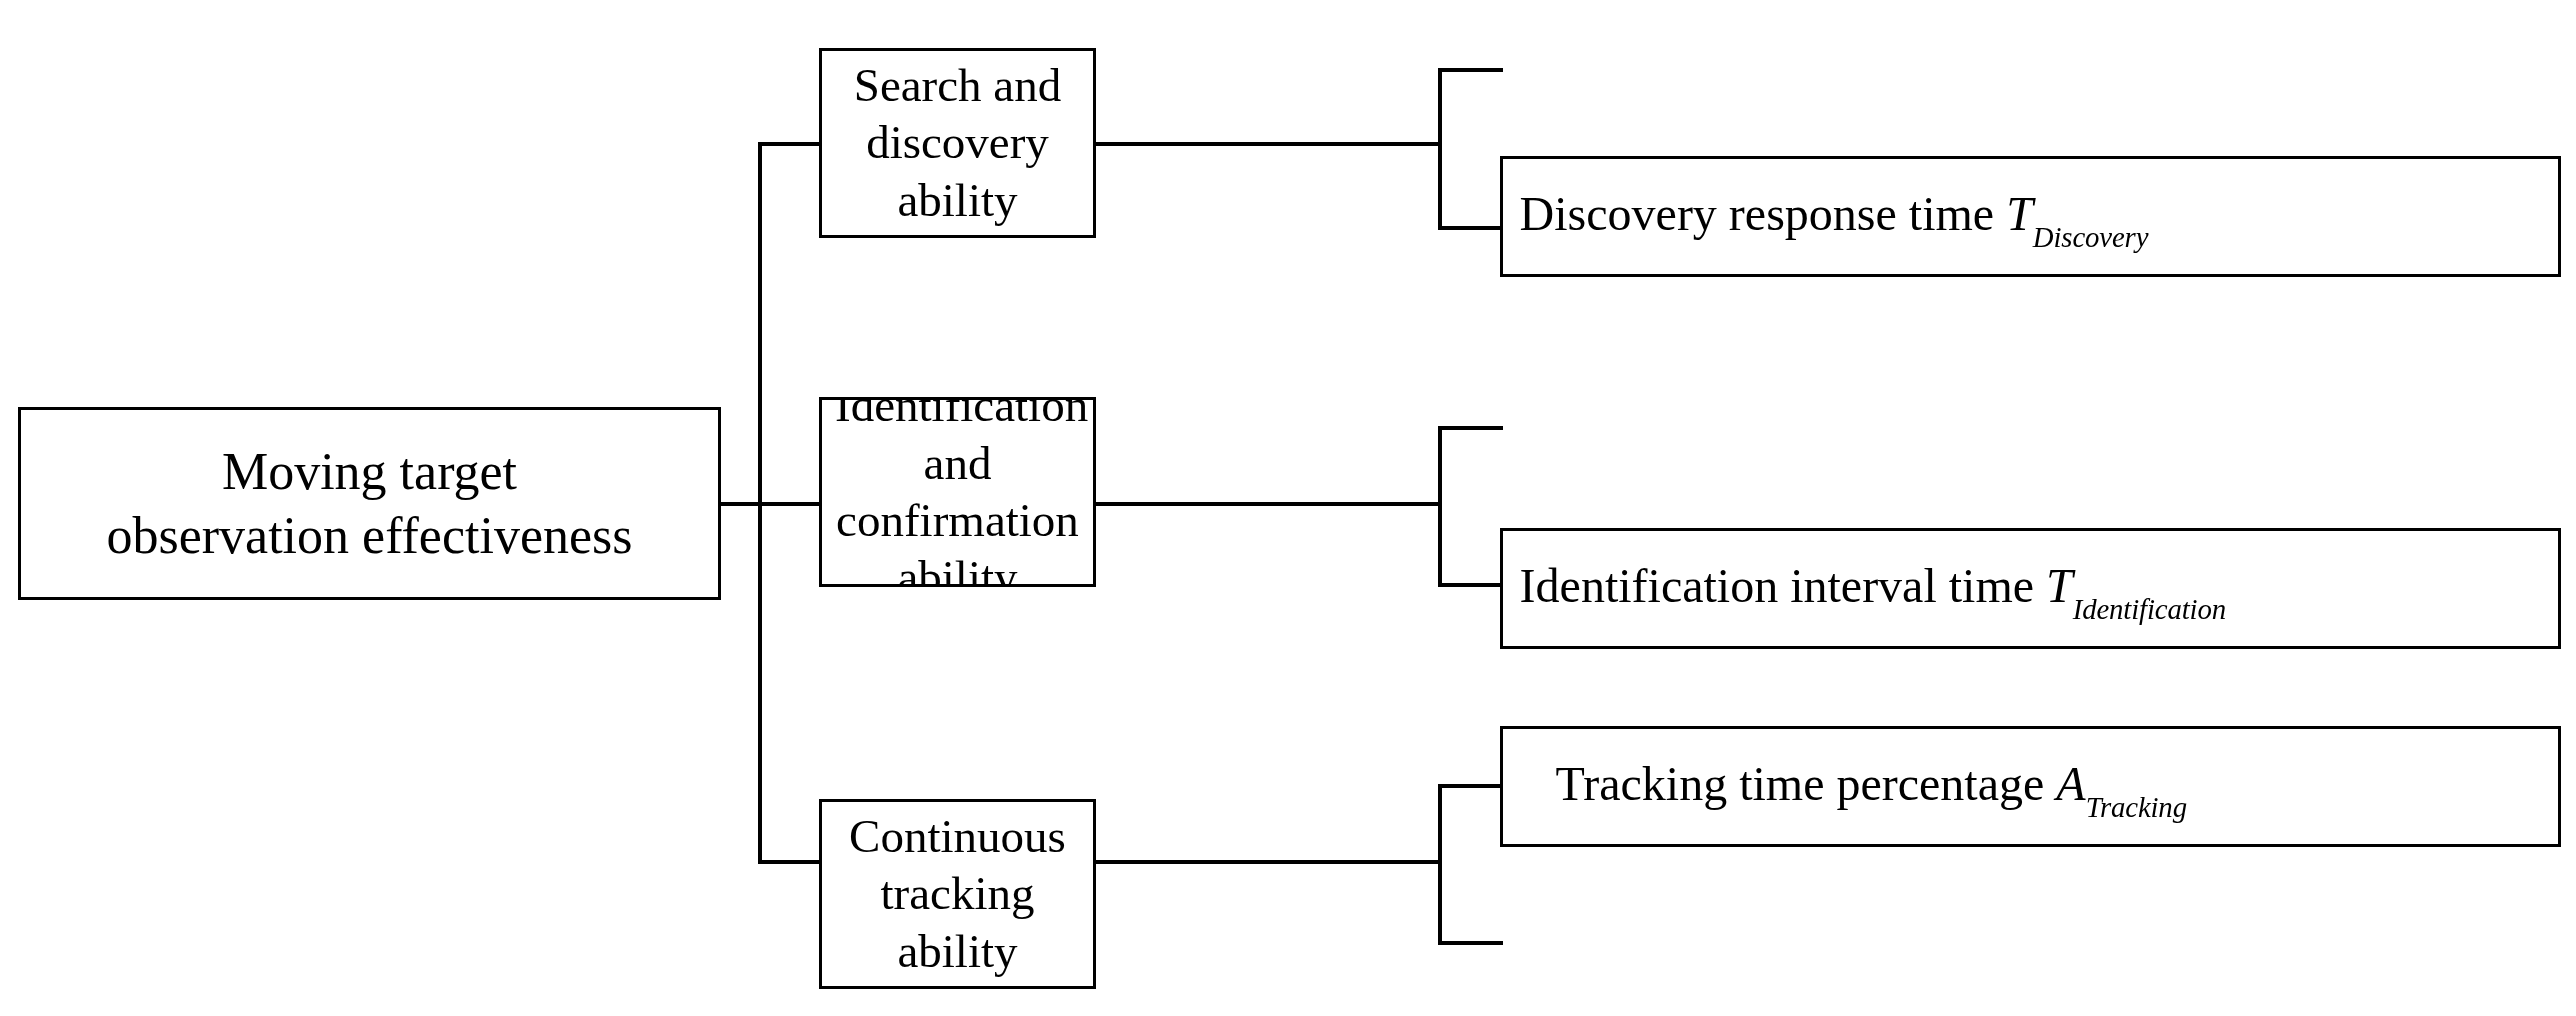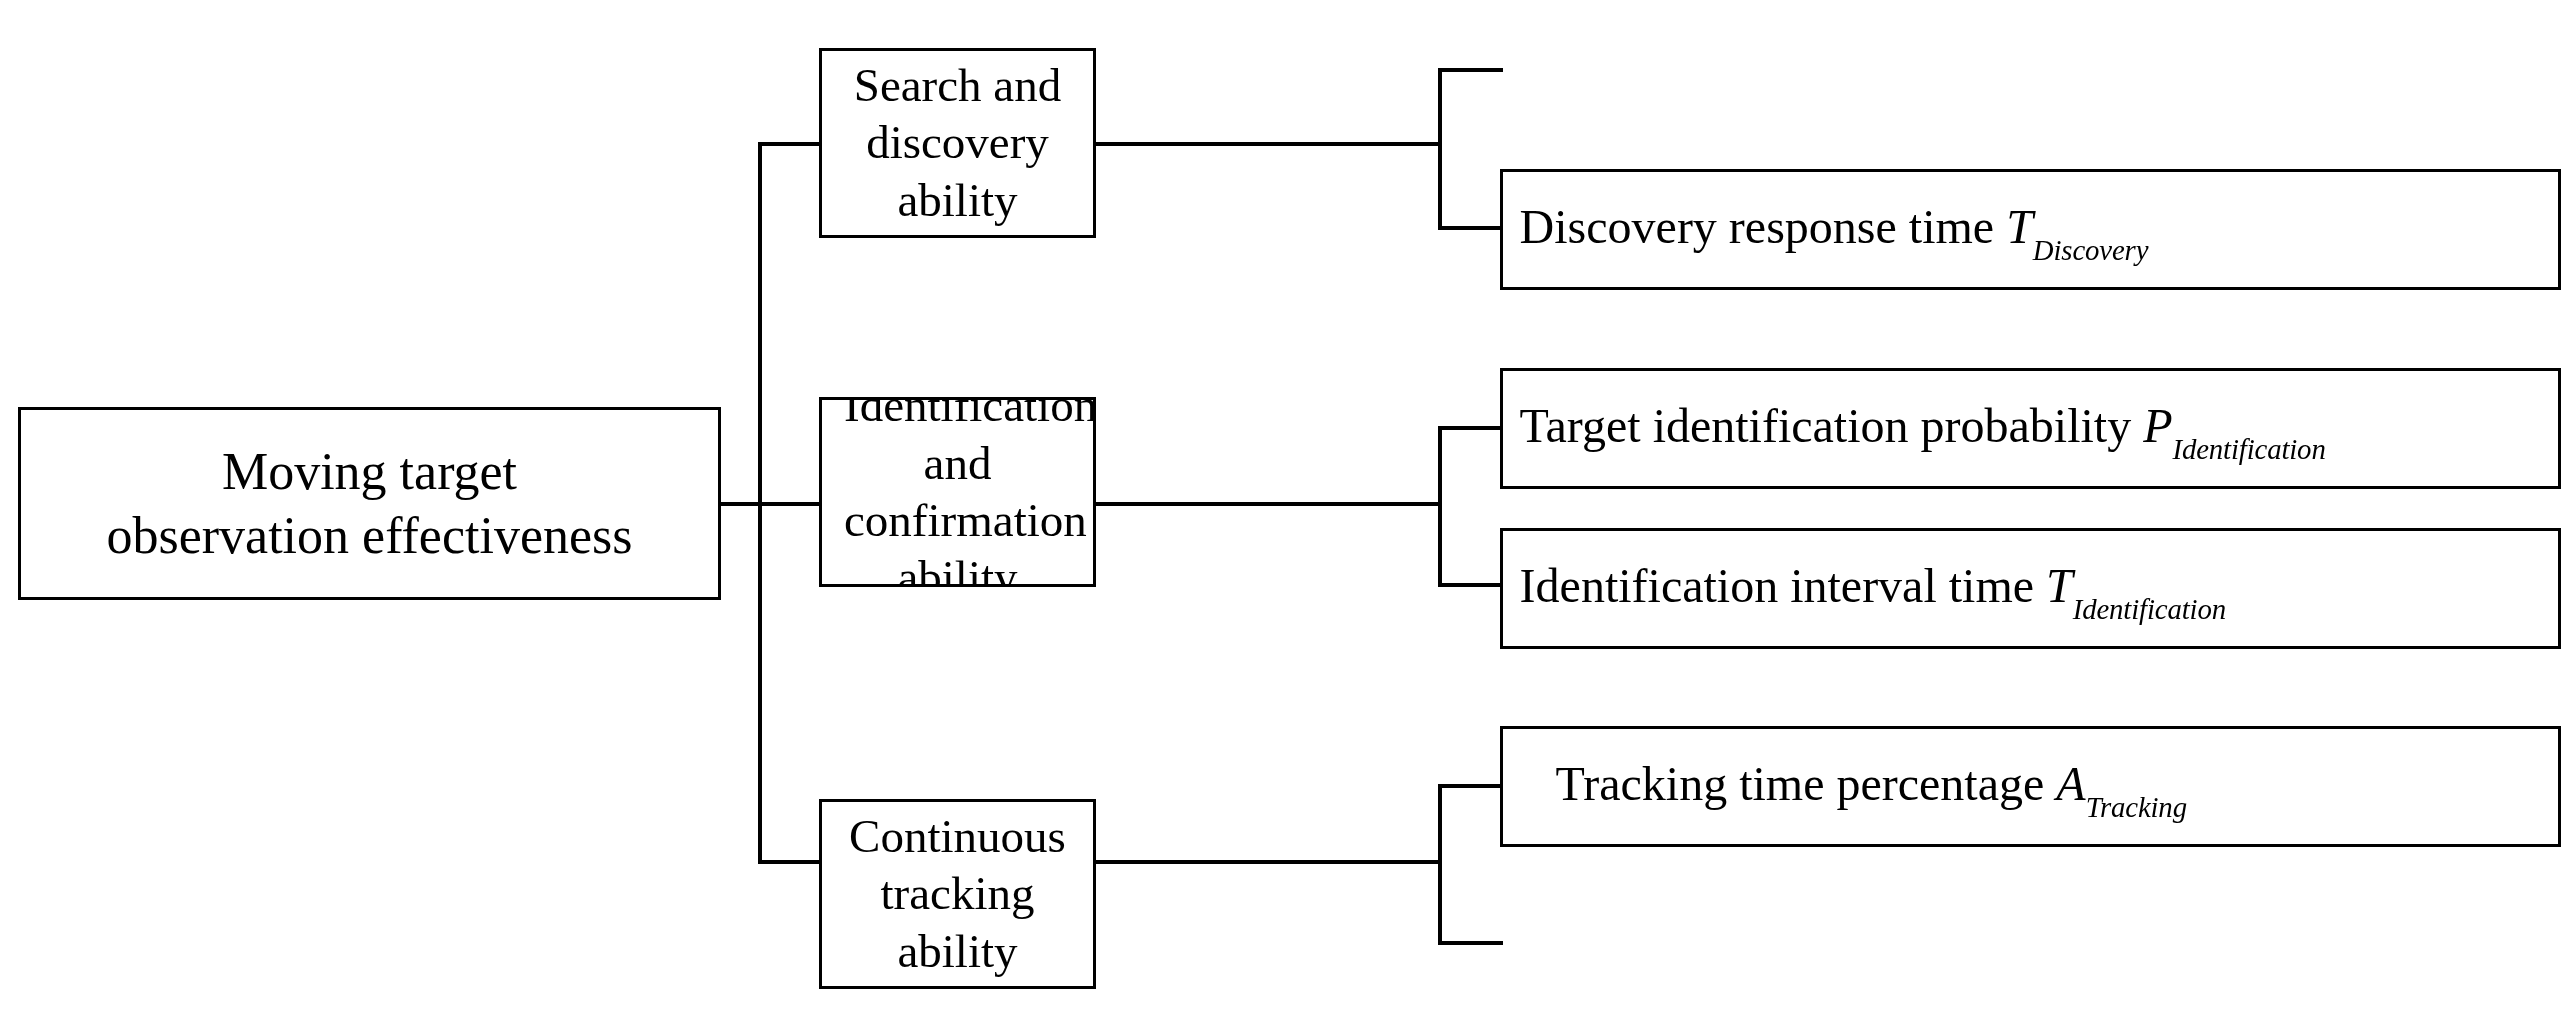--- a/index.html
+++ b/index.html
@@ -25,21 +25,21 @@
     display:flex;
     align-items:center;
     justify-content:center;
     text-align:center;
     line-height:1.22;
     overflow:hidden;
   }
   .node .txt{
     display:block;
     width:100%;
-    padding:0 22px;
+    padding:0 13px;
     box-sizing:border-box;
     white-space:pre-line;
   }
   
   .root{
     left:18px; top:407px; width:703px; height:193px;
     font-size:52px;
   }
   
   .lvl2{
@@ -55,21 +55,21 @@
     left:1500px; width:1061px; height:121px;
     font-size:48px;
     justify-content:flex-start;
   }
   .lvl3 .txt{
     text-align:left;
     padding:0 0 0 16.6px;
     white-space:nowrap;
   }
   .lvl3.r1{ top:9px; }
-  .lvl3.r2{ top:169px; }
+  .lvl3.r2{ top:156px; }
   .lvl3.r3{ top:368px; }
   .lvl3.r4{ top:528px; }
   .lvl3.r5{ top:726px;padding-left:36px; }
   .lvl3.r6{ top:884px; }
 
   
   .sym{ font-style:italic; }
   .sub{
     font-style:italic;
     font-size:0.60em;
@@ -127,23 +127,20 @@
   </div>
   <div class="node lvl2 l2c">
     <span class="txt">Continuous
 tracking ability</span>
   </div>
 
   <div class="node lvl3 r2">
     <span class="txt"><span>Discovery response time </span><span class="sym">T</span><span class="sub">Discovery</span></span>
   </div>
 
-  <div class="node lvl3 r3">
-    <span class="txt"><span>Target identification probability </span><span class="sym">P</span><span class="sub">Identification</span></span>
-  </div>
   <div class="node lvl3 r4">
     <span class="txt"><span>Identification interval time </span><span class="sym">T</span><span class="sub">Identification</span></span>
   </div>
 
   <div class="node lvl3 r5">
     <span class="txt"><span>Tracking time percentage </span><span class="sym">A</span><span class="sub">Tracking</span></span>
   </div>
 
 </div>
 

